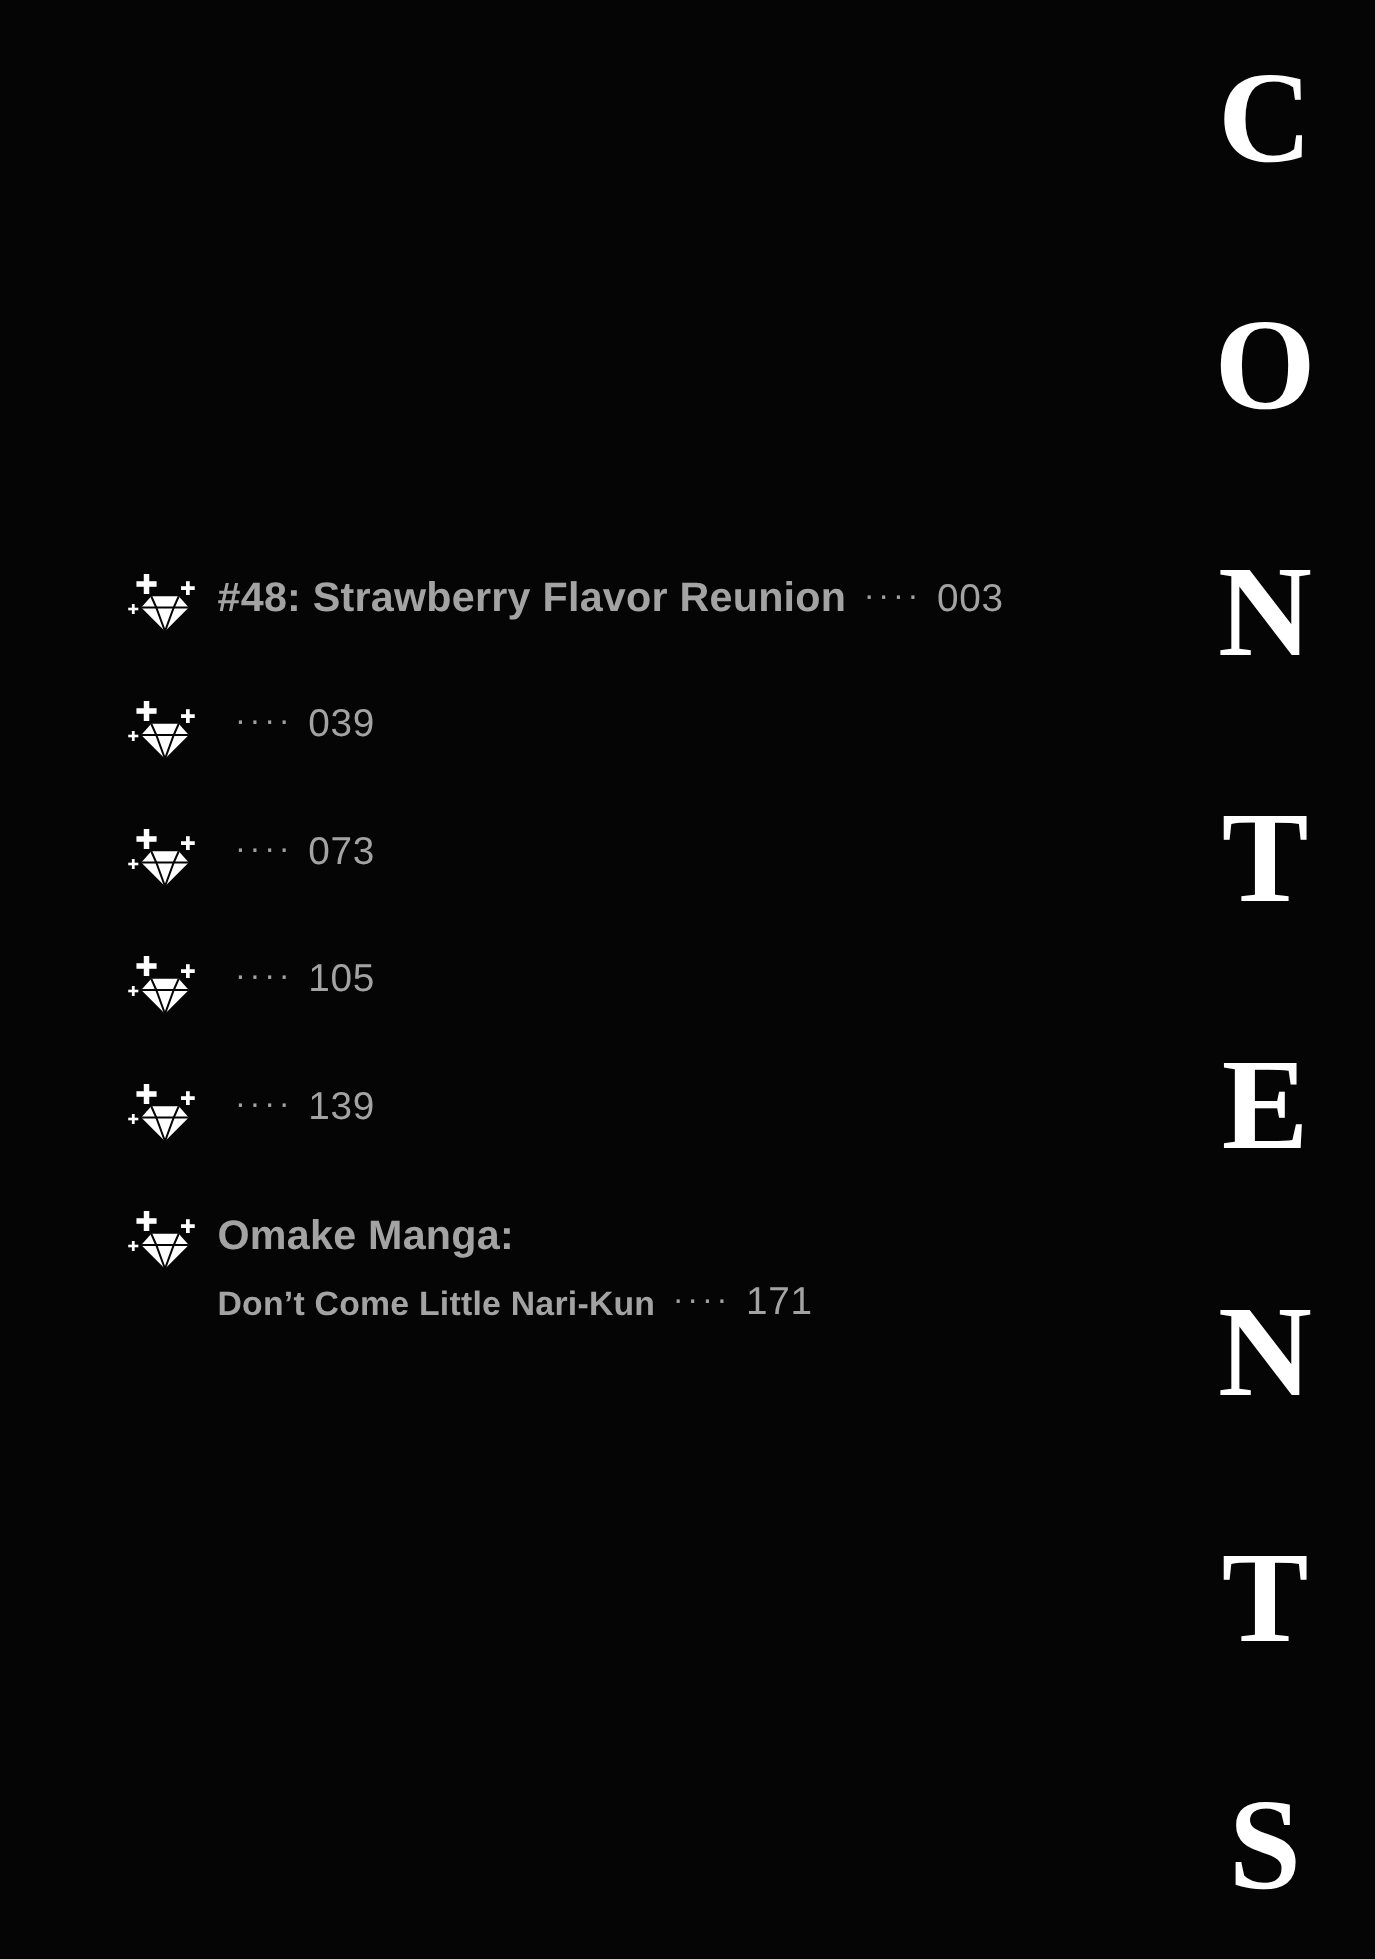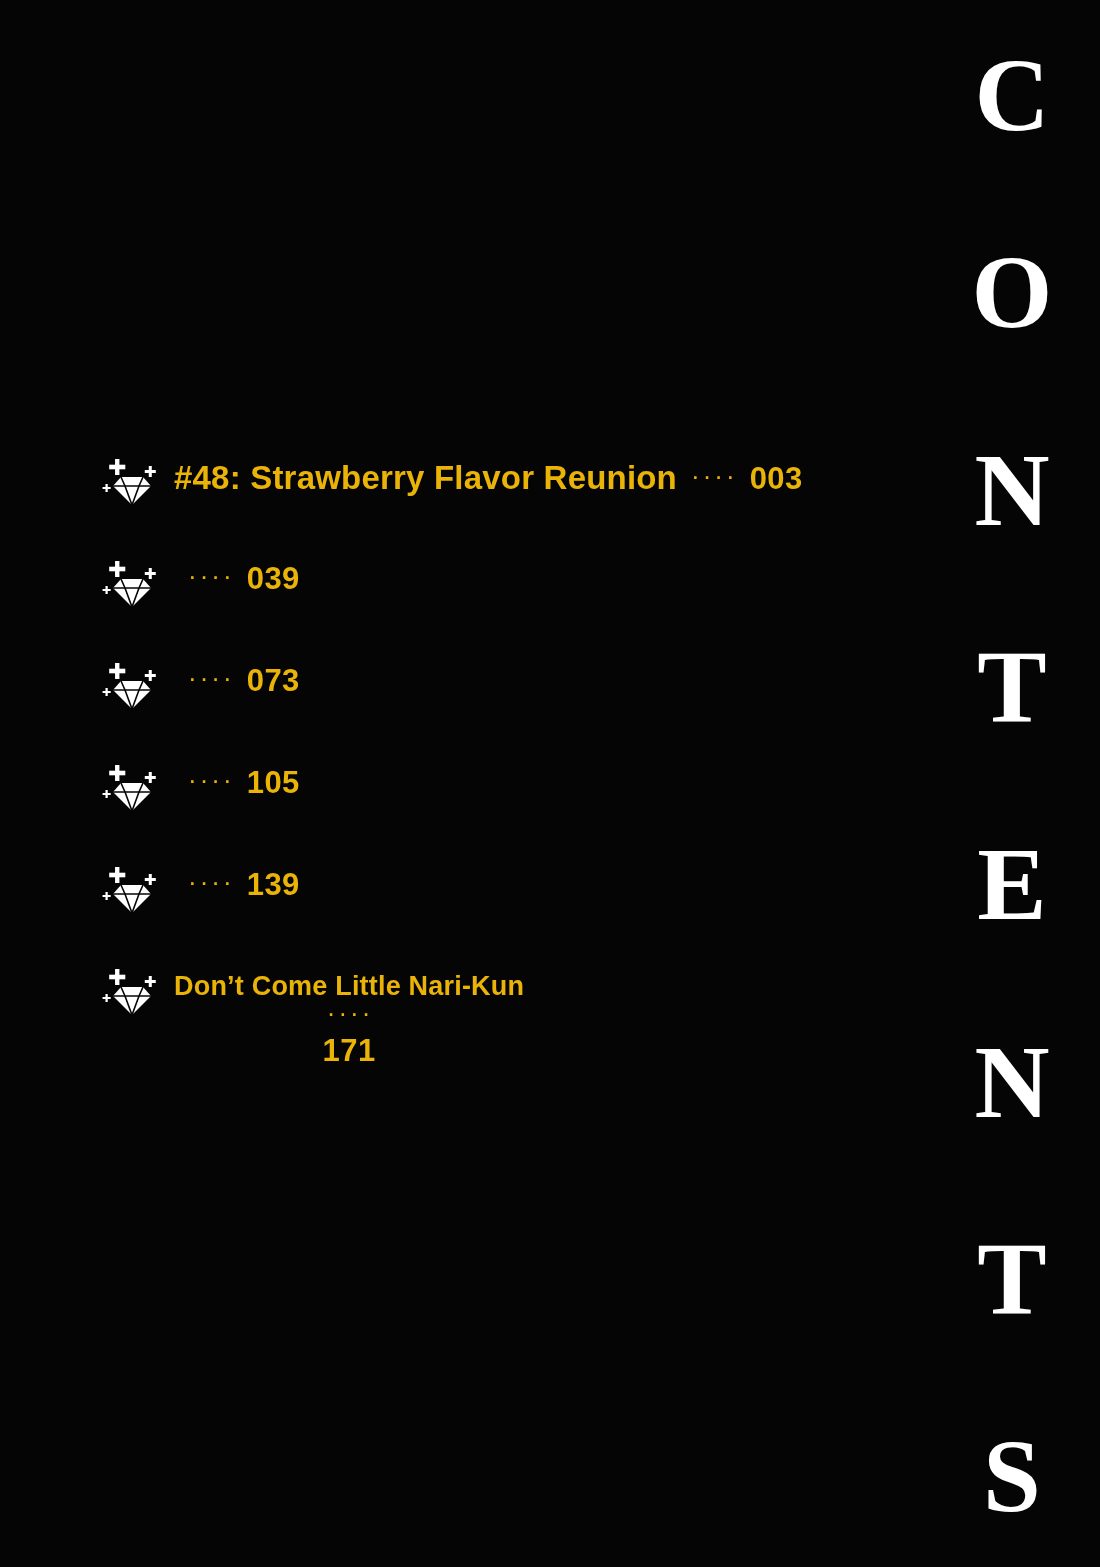--- a/index.html
+++ b/index.html
@@ -70,21 +70,21 @@
     position: absolute;
     color: #ffffff;
     font-family: "Liberation Serif", serif;
     line-height: 1;
   }
   .spark.a { left: 8px;  top: 0px;  font-size: 22px; }
   .spark.b { left: 44px; top: 8px;  font-size: 15px; }
   .spark.c { left: 2px;  top: 26px; font-size: 11px; }
 
   .entry-text {
-    color: #eab308;
+    color: #a3a3a3;
     padding-top: 4px;
   }
   .entry-line {
     display: flex;
     align-items: baseline;
     white-space: nowrap;
   }
   .entry-title {
     font-family: "Liberation Sans", sans-serif;
     font-weight: 700;
@@ -96,30 +96,29 @@
   }
   .dots {
     font-size: 26px;
     letter-spacing: 3px;
     margin: 0 12px 0 14px;
     position: relative;
     top: -4px;
   }
   .page-num {
     font-family: "Liberation Sans", sans-serif;
-    font-weight: 700;
+    font-weight: 400;
     font-size: 31px;
     letter-spacing: 0.5px;
   }
   .entry-sub {
     display: flex;
-    align-items: center;
+    align-items: flex-end;
     white-space: nowrap;
-    margin-top: 2px;
-    flex-direction: column;
+    margin-top: 16px;
   }
 </style>
 </head>
 <body>
 
 <div class="page">
 
   <div class="vertical-title">
     <span class="vchar">C</span>
     <span class="vchar">O</span>
@@ -234,20 +233,23 @@
         <span class="spark a">✚</span>
         <span class="spark b">✚</span>
         <span class="spark c">✚</span>
         <svg class="gem" width="40" height="32" viewBox="0 0 40 32">
           <path d="M9 2 H31 L39 11 L20 30 L1 11 Z" fill="#ffffff"></path>
           <path d="M9 2 L13 11 L20 30 L27 11 L31 2" fill="none" stroke="#050505" stroke-width="1.6"></path>
           <path d="M1 11 H39" fill="none" stroke="#050505" stroke-width="1.6"></path>
         </svg>
       </div>
       <div class="entry-text">
+        <div class="entry-line">
+          <span class="entry-title">Omake Manga:</span>
+        </div>
         <div class="entry-sub">
           <span class="entry-title small">Don’t Come Little Nari-Kun</span>
           <span class="dots">····</span>
           <span class="page-num">171</span>
         </div>
       </div>
     </div>
 
   </div>
 </div>

